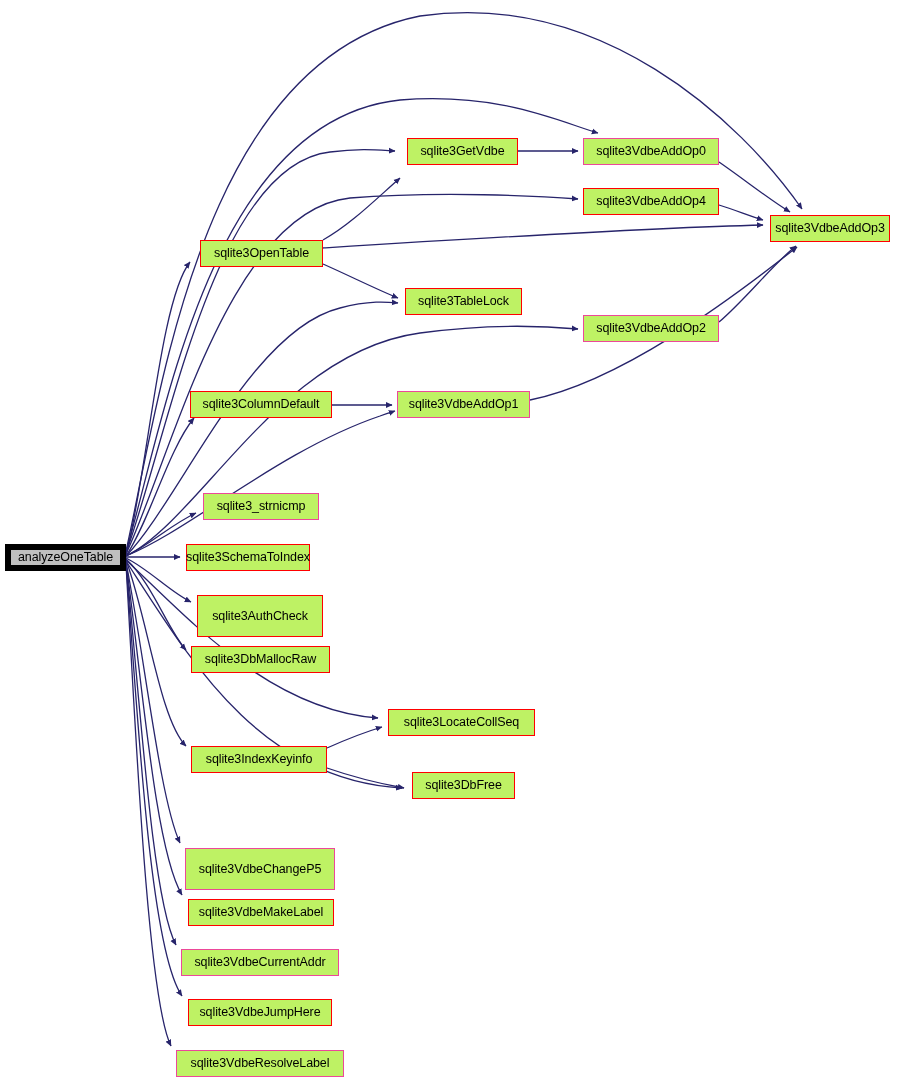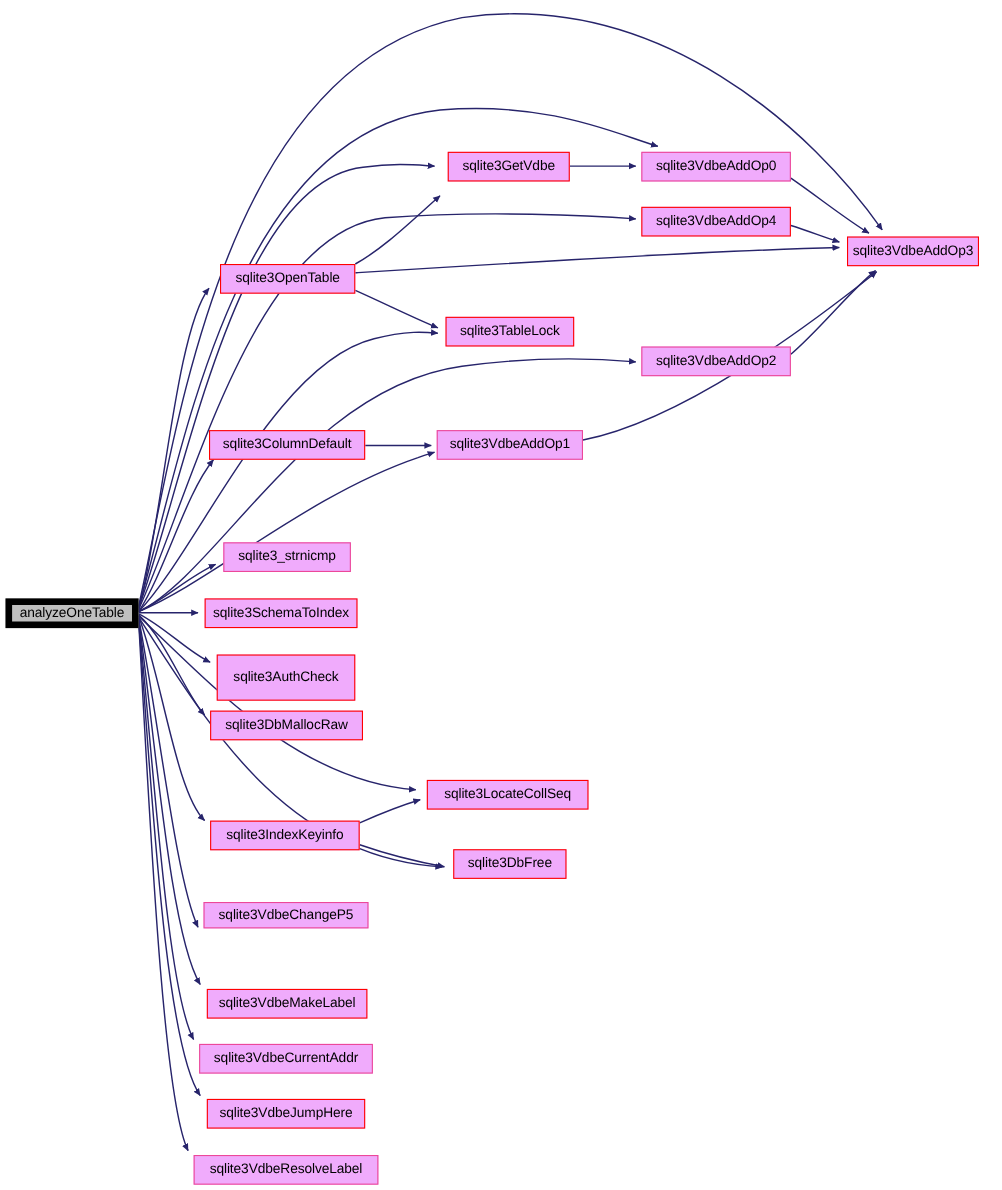--- a/index.html
+++ b/index.html
@@ -23,21 +23,21 @@
     width: 911px;
     height: 1082px;
     pointer-events: none;
   }
   .node {
     position: absolute;
     box-sizing: border-box;
     display: flex;
     align-items: center;
     justify-content: center;
-    background: #f0abfc;
+    background: #bef264;
     border: 1px solid #ff0000;
     font-size: 12.5px;
     line-height: 1;
     color: #000000;
     white-space: nowrap;
     letter-spacing: -0.1px;
     z-index: 5;
   }
   .node.black {
     border: 1px solid #ec4899;
@@ -123,39 +123,39 @@
       </div>
       <div class="node" style="left: 190px; top: 391px; width: 142px; height: 27px;">
         <span class="node-label">sqlite3ColumnDefault</span>
       </div>
       <div class="node black" style="left: 397px; top: 391px; width: 133px; height: 27px;">
         <span class="node-label">sqlite3VdbeAddOp1</span>
       </div>
       <div class="node black" style="left: 203px; top: 493px; width: 116px; height: 27px;">
         <span class="node-label">sqlite3_strnicmp</span>
       </div>
-      <div class="node" style="left: 186px; top: 544px; width: 139px; height: 27px;">
+      <div class="node" style="left: 186px; top: 544px; width: 124px; height: 27px;">
         <span class="node-label">sqlite3SchemaToIndex</span>
       </div>
       <div class="node" style="left: 197px; top: 595px; width: 126px; height: 42px;">
         <span class="node-label">sqlite3AuthCheck</span>
       </div>
       <div class="node" style="left: 191px; top: 646px; width: 139px; height: 27px;">
         <span class="node-label">sqlite3DbMallocRaw</span>
       </div>
       <div class="node" style="left: 388px; top: 709px; width: 147px; height: 27px;">
         <span class="node-label">sqlite3LocateCollSeq</span>
       </div>
       <div class="node" style="left: 191px; top: 746px; width: 136px; height: 27px;">
         <span class="node-label">sqlite3IndexKeyinfo</span>
       </div>
       <div class="node" style="left: 412px; top: 772px; width: 103px; height: 27px;">
         <span class="node-label">sqlite3DbFree</span>
       </div>
-      <div class="node black" style="left: 185px; top: 820px; width: 150px; height: 24px;">
+      <div class="node black" style="left: 185px; top: 848px; width: 150px; height: 42px;">
         <span class="node-label">sqlite3VdbeChangeP5</span>
       </div>
       <div class="node" style="left: 188px; top: 899px; width: 146px; height: 27px;">
         <span class="node-label">sqlite3VdbeMakeLabel</span>
       </div>
       <div class="node black" style="left: 181px; top: 949px; width: 158px; height: 27px;">
         <span class="node-label">sqlite3VdbeCurrentAddr</span>
       </div>
       <div class="node" style="left: 188px; top: 999px; width: 144px; height: 27px;">
         <span class="node-label">sqlite3VdbeJumpHere</span>

